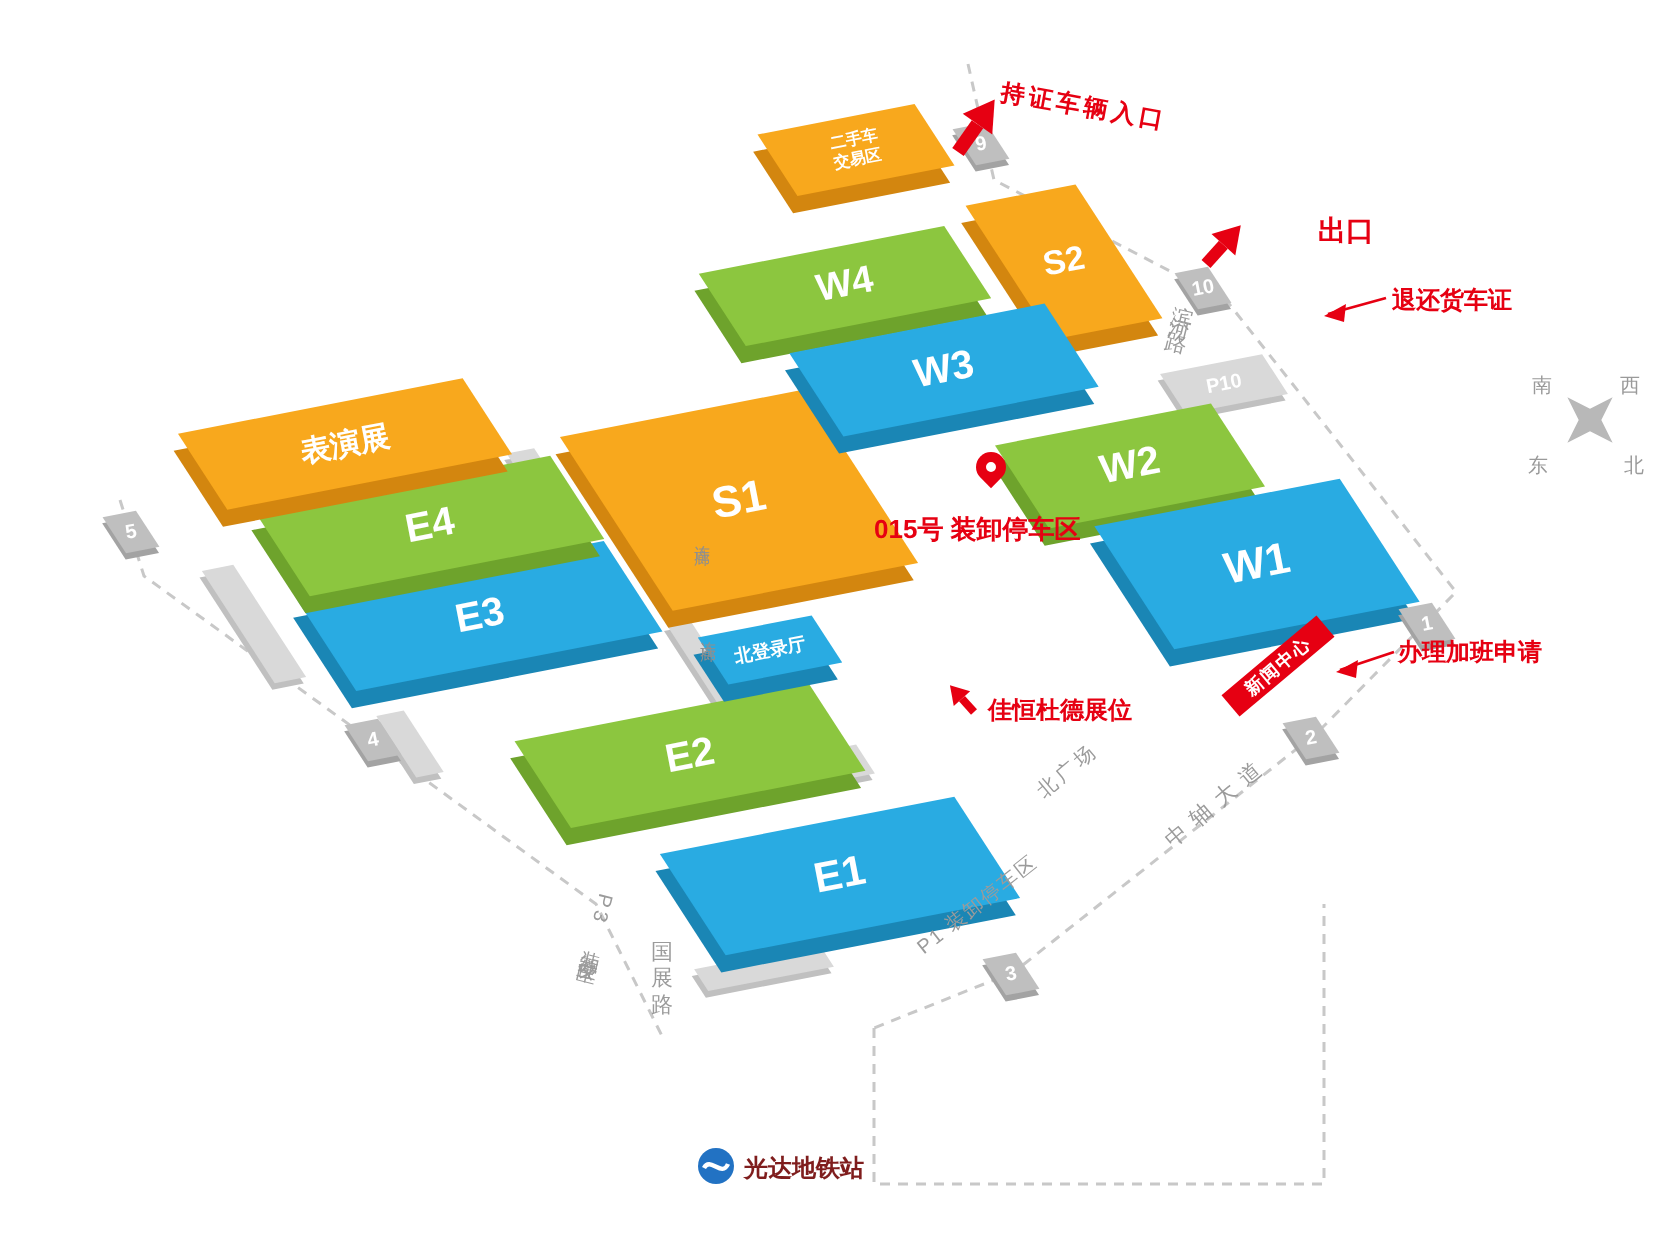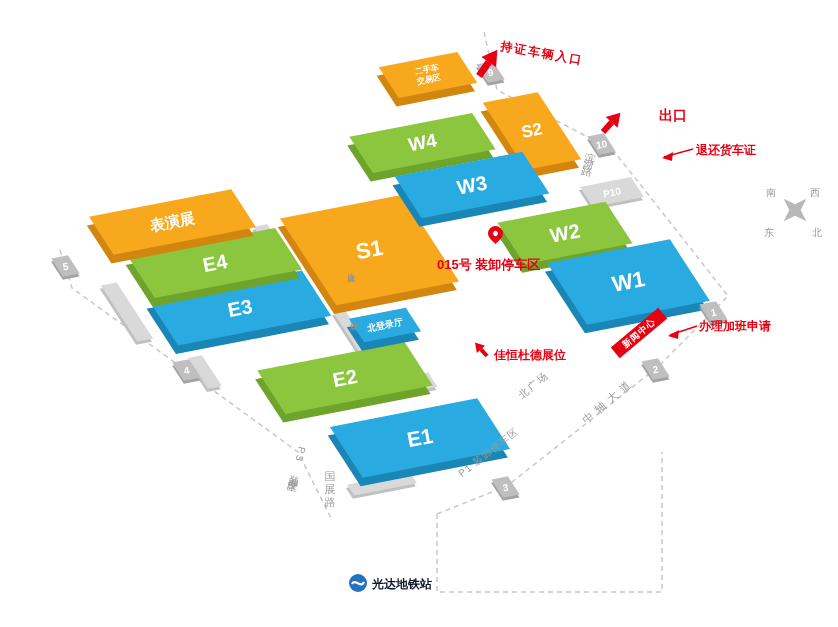--- a/index.html
+++ b/index.html
@@ -85,21 +85,21 @@
   .t-constr{left:699px;top:318px;}
   .t-overtime{left:494px;top:347px;}
   .t-booth{left:437px;top:256px;font-size:13px;}
 
   
   .pin{position:absolute;left:488px;top:226px;width:15px;height:15px;background:#e60012;
        border-radius:50% 50% 50% 0;transform:rotate(-45deg);z-index:5;}
   .pin::after{content:"";position:absolute;left:5px;top:5px;width:5px;height:5px;border-radius:50%;background:#fff;}
 
   
-  .t-metro{position:absolute;left:372px;top:576px;color:#0f172a;font-weight:bold;font-size:12px;z-index:4;}
+  .t-metro{position:absolute;left:372px;top:576px;color:#7f1d1d;font-weight:bold;font-size:12px;z-index:4;}
 
   svg.layer{position:absolute;left:0;top:0;pointer-events:none;}
   #svg-under{z-index:0;} #svg-over{z-index:4;}
 </style>
 </head>
 <body>
 
 <div id="stage">
 
   <svg id="svg-under" class="layer" width="838" height="627">

